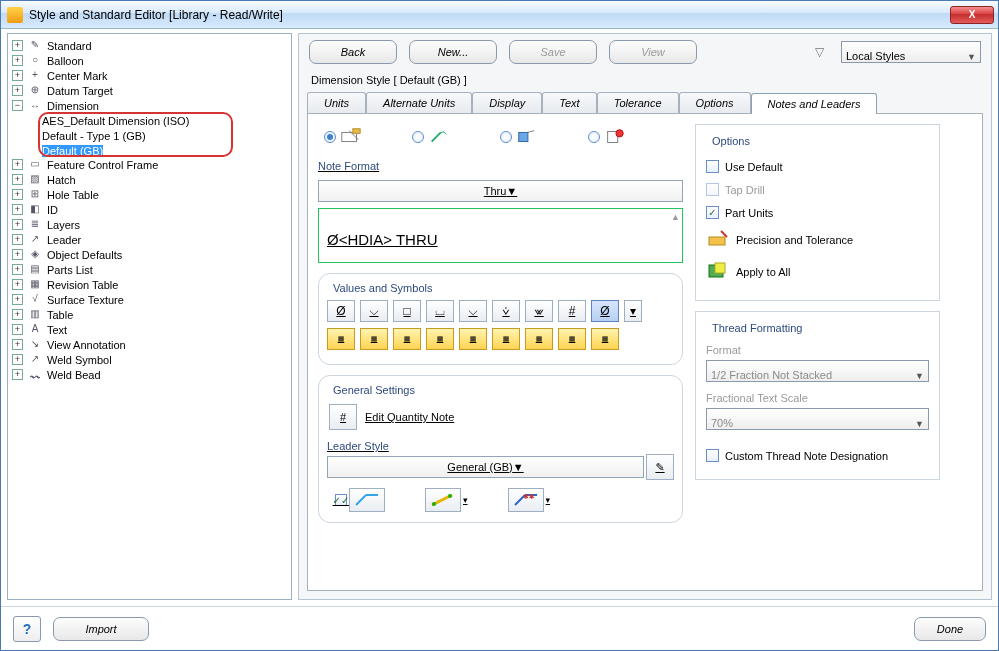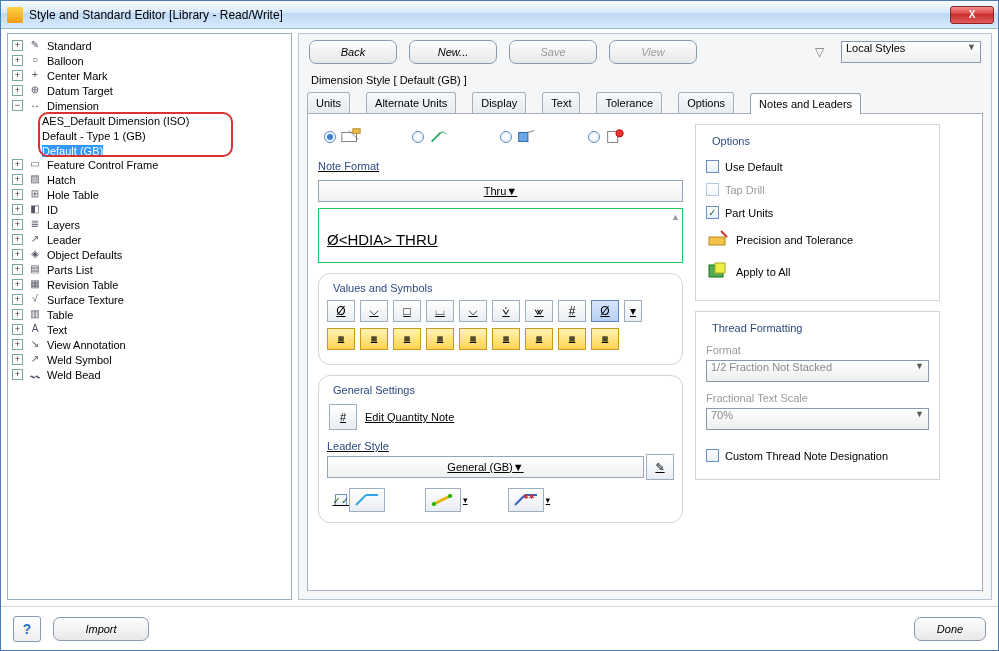--- a/index.html
+++ b/index.html
@@ -18,26 +18,26 @@
   .tree-row.child { padding-left: 32px; }
   .tree-row.sel .label { background: #3399ff; color: #fff; }
   .red-annot { position: relative; border: 2px solid #d63333; border-radius: 10px; left: 28px; width: 195px; margin-top: -46px; height: 45px; pointer-events: none; }
 
   .right-pane { flex: 1; border: 1px solid #b6c4d3; background: #f5f6f8; display: flex; flex-direction: column; }
   .toolbar { padding: 6px 10px; display: flex; gap: 12px; align-items: center; }
   .btn { width: 88px; height: 24px; background: linear-gradient(#fdfdfd,#e8e8e8); border: 1px solid #8a9aac; border-radius: 7px; text-align: center; line-height: 22px; font-size: 11px; font-style: italic; }
   .btn.disabled { color: #9a9a9a; }
   .toolbar .spacer { flex: 1; }
   .funnel { width: 14px; height: 14px; color:#777; font-size:12px; }
-  .combo { height: 22px; background: linear-gradient(#fff,#eee); border:1px solid #8a9aac; display:flex; align-items:flex-start; padding:0 4px; justify-content:space-between; }
+  .combo { height: 22px; background: linear-gradient(#fff,#eee); border:1px solid #8a9aac; display:flex; align-items:flex-end; padding:0 4px; justify-content:space-between; }
   .combo .arrow { color:#555; font-size:9px; }
 
   .subtitle { padding: 4px 12px 6px 12px; font-size: 11px; }
   .tabs { display: flex; padding: 0 8px; align-items: flex-end; }
-  .tab { border:1px solid #a6b1bd; border-bottom:none; background: linear-gradient(#f7f9fb,#e7eaee); padding: 4px 8px; margin-right: 16px; border-radius: 3px 3px 0 0; font-size:11px; }
+  .tab { border:1px solid #a6b1bd; border-bottom:none; background: linear-gradient(#f7f9fb,#e7eaee); padding: 4px 16px; margin-right: 0px; border-radius: 3px 3px 0 0; font-size:11px;font-style:italic; }
   .tab.active { background:#fff; position:relative; top:1px; border-color:#8fa0b2; z-index:2; }
   .tabpage { margin: 0 8px 8px 8px; background:#fff; border:1px solid #a6b1bd; flex:1; padding:10px; display:flex; gap:12px; overflow:auto; }
   .left-col { width: 365px; display:flex; flex-direction:column; gap:6px;text-decoration:underline; }
   .radio-row { display:flex; gap:50px; padding:4px 0 6px 6px; }
   .radio-item { display:flex; align-items:center; gap:4px; }
   .radio { width:12px; height:12px; border:1px solid #5a8bd0; border-radius:50%; background:radial-gradient(#fff,#e8f0fb); display:flex; align-items:center; justify-content:center; }
   .radio.on::after { content:""; width:6px; height:6px; background:#3c7ed0; border-radius:50%; }
   .r-icon { width:22px; height:18px; display:inline-block; }
   .r-icon svg { width:22px; height:18px; }
   .section-label { color:#2c4a80; font-size:11px; padding:2px 0; }

